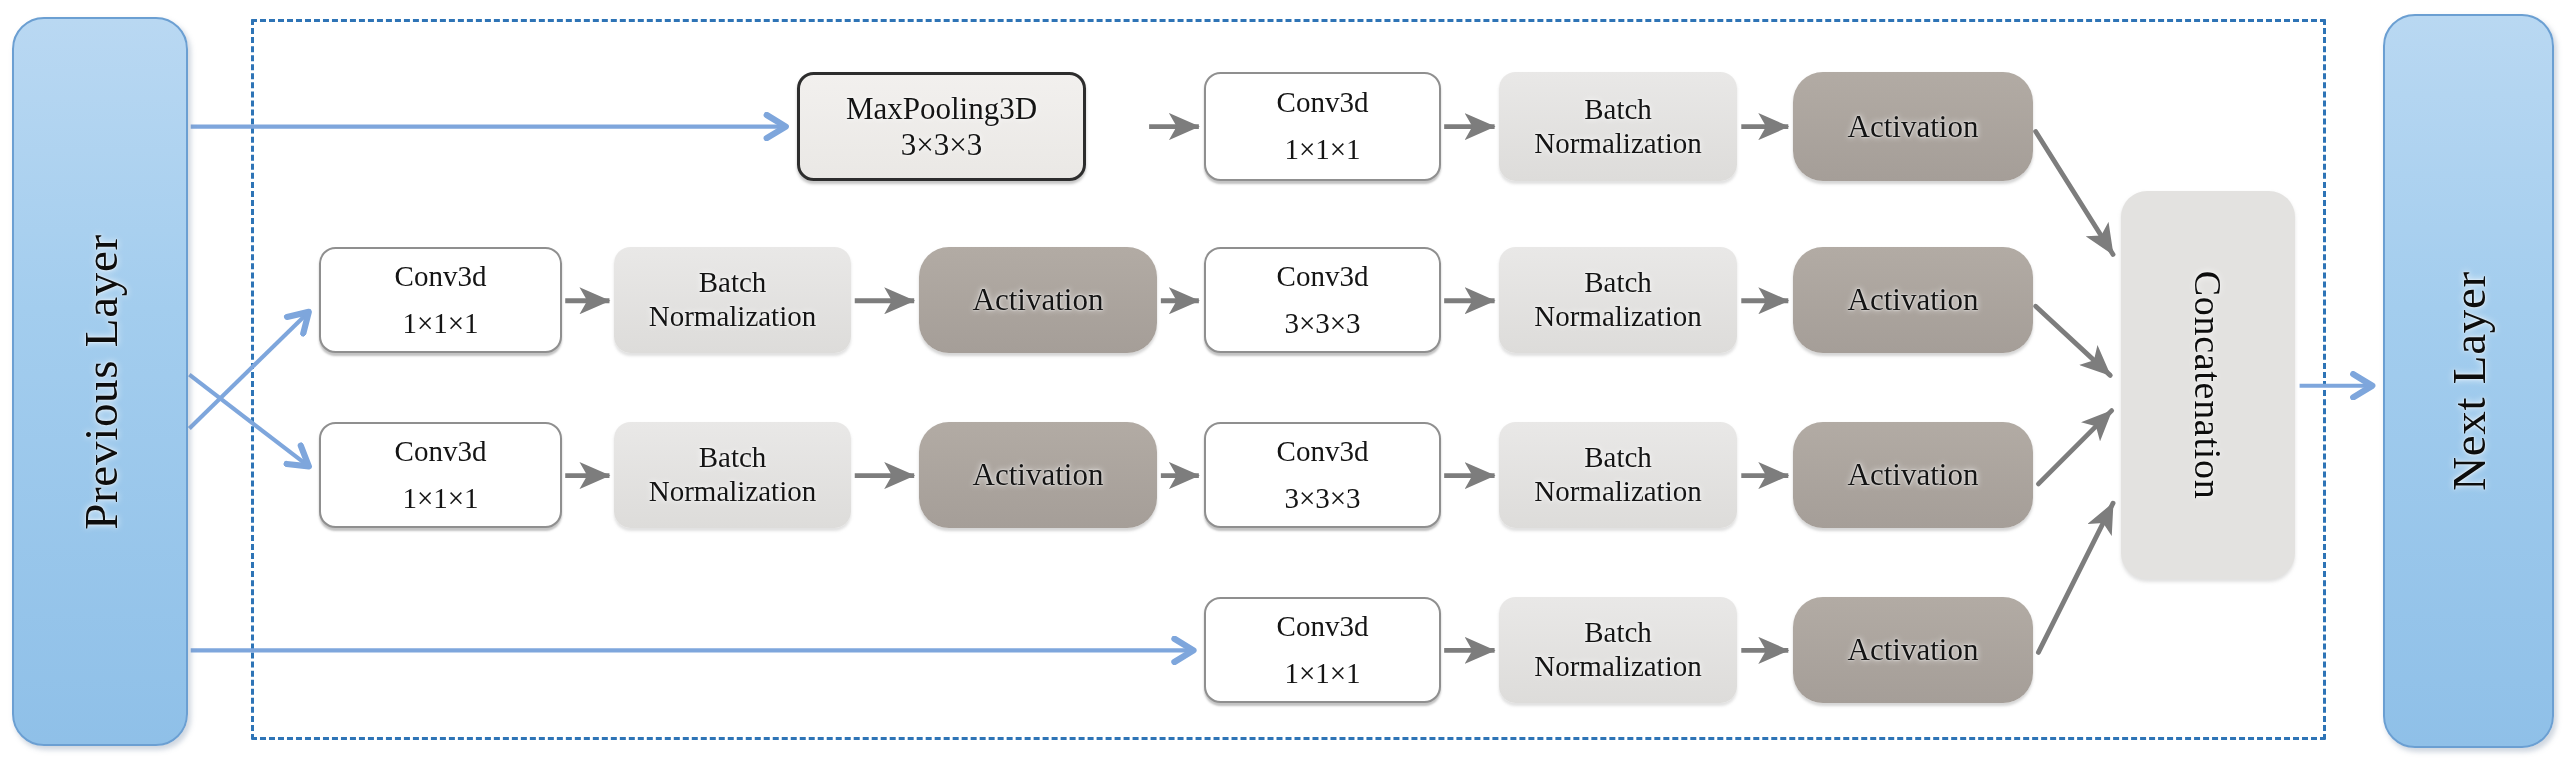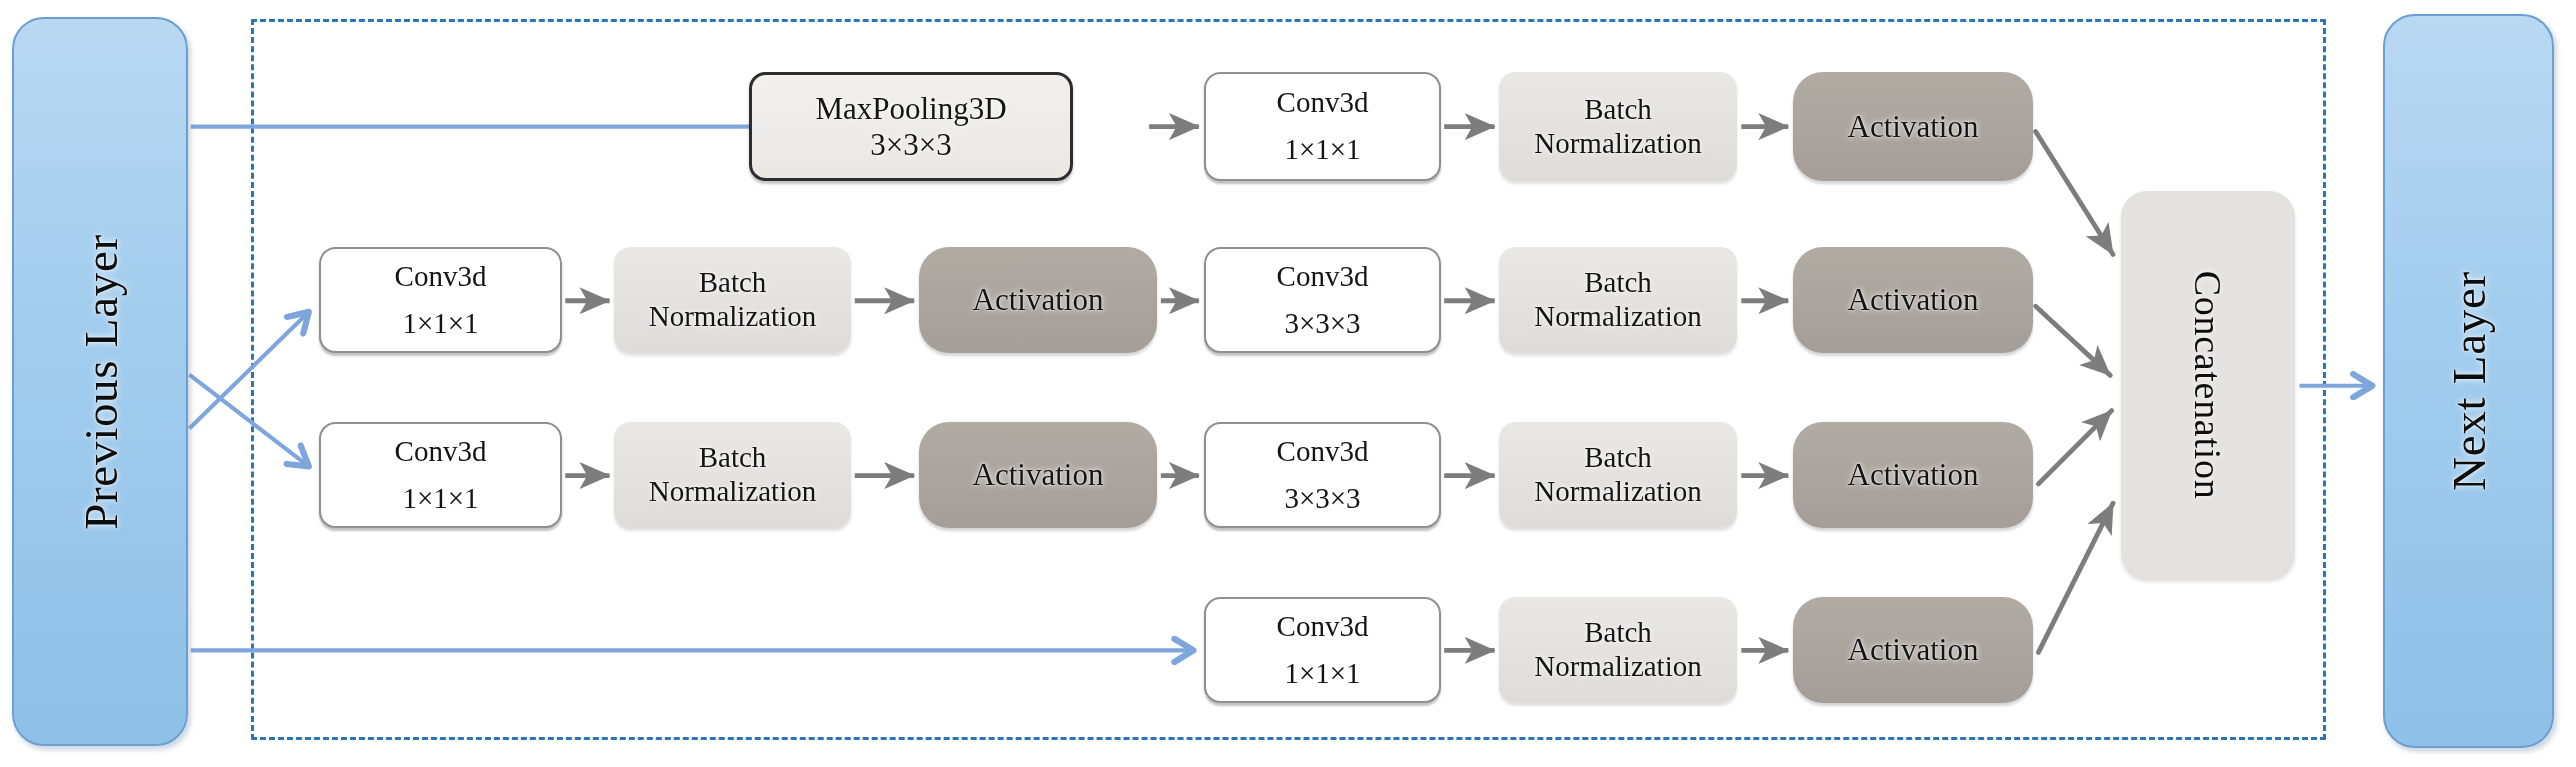--- a/index.html
+++ b/index.html
@@ -141,21 +141,21 @@
       <span class="vtext rot-ccw">Next Layer</span>
     </div>
   </div>
 
   <div class="blk concat" style="left:2121px;top:191px;width:174px;height:388px;">
     <div class="vcenter">
       <span class="vtext rot-cw">Concatenation</span>
     </div>
   </div>
 
-  <div class="blk pool" style="left:749px;top:72px;width:324px;height:109px;">
+  <div class="blk pool" style="left:797px;top:72px;width:289px;height:109px;">
     <span class="l">MaxPooling3D</span>
     <span class="l">3×3×3</span>
   </div>
   <div class="blk conv" style="left:1204px;top:72px;width:237px;height:109px;">
     <span class="l">Conv3d</span>
     <span class="l">1×1×1</span>
   </div>
   <div class="blk bn" style="left:1499px;top:72px;width:238px;height:109px;">
     <span class="l">Batch</span>
     <span class="l">Normalization</span>

